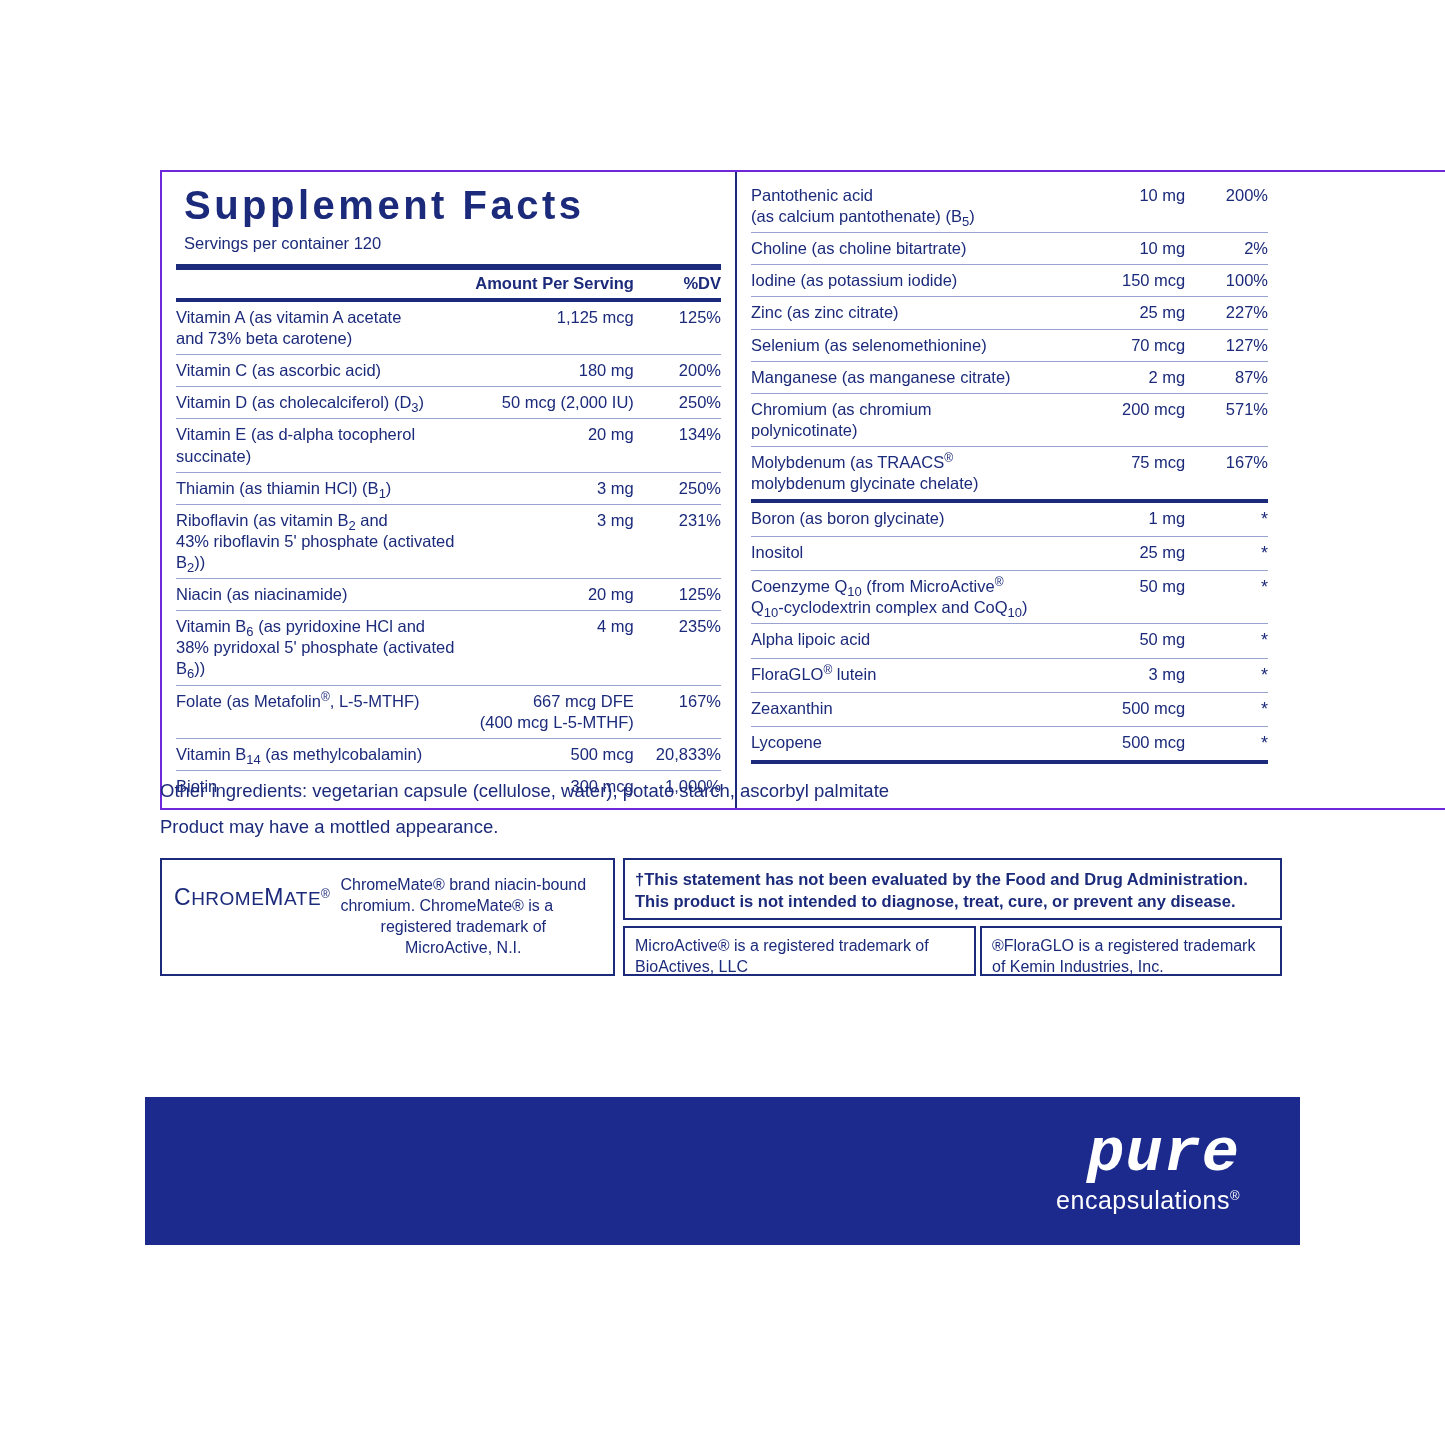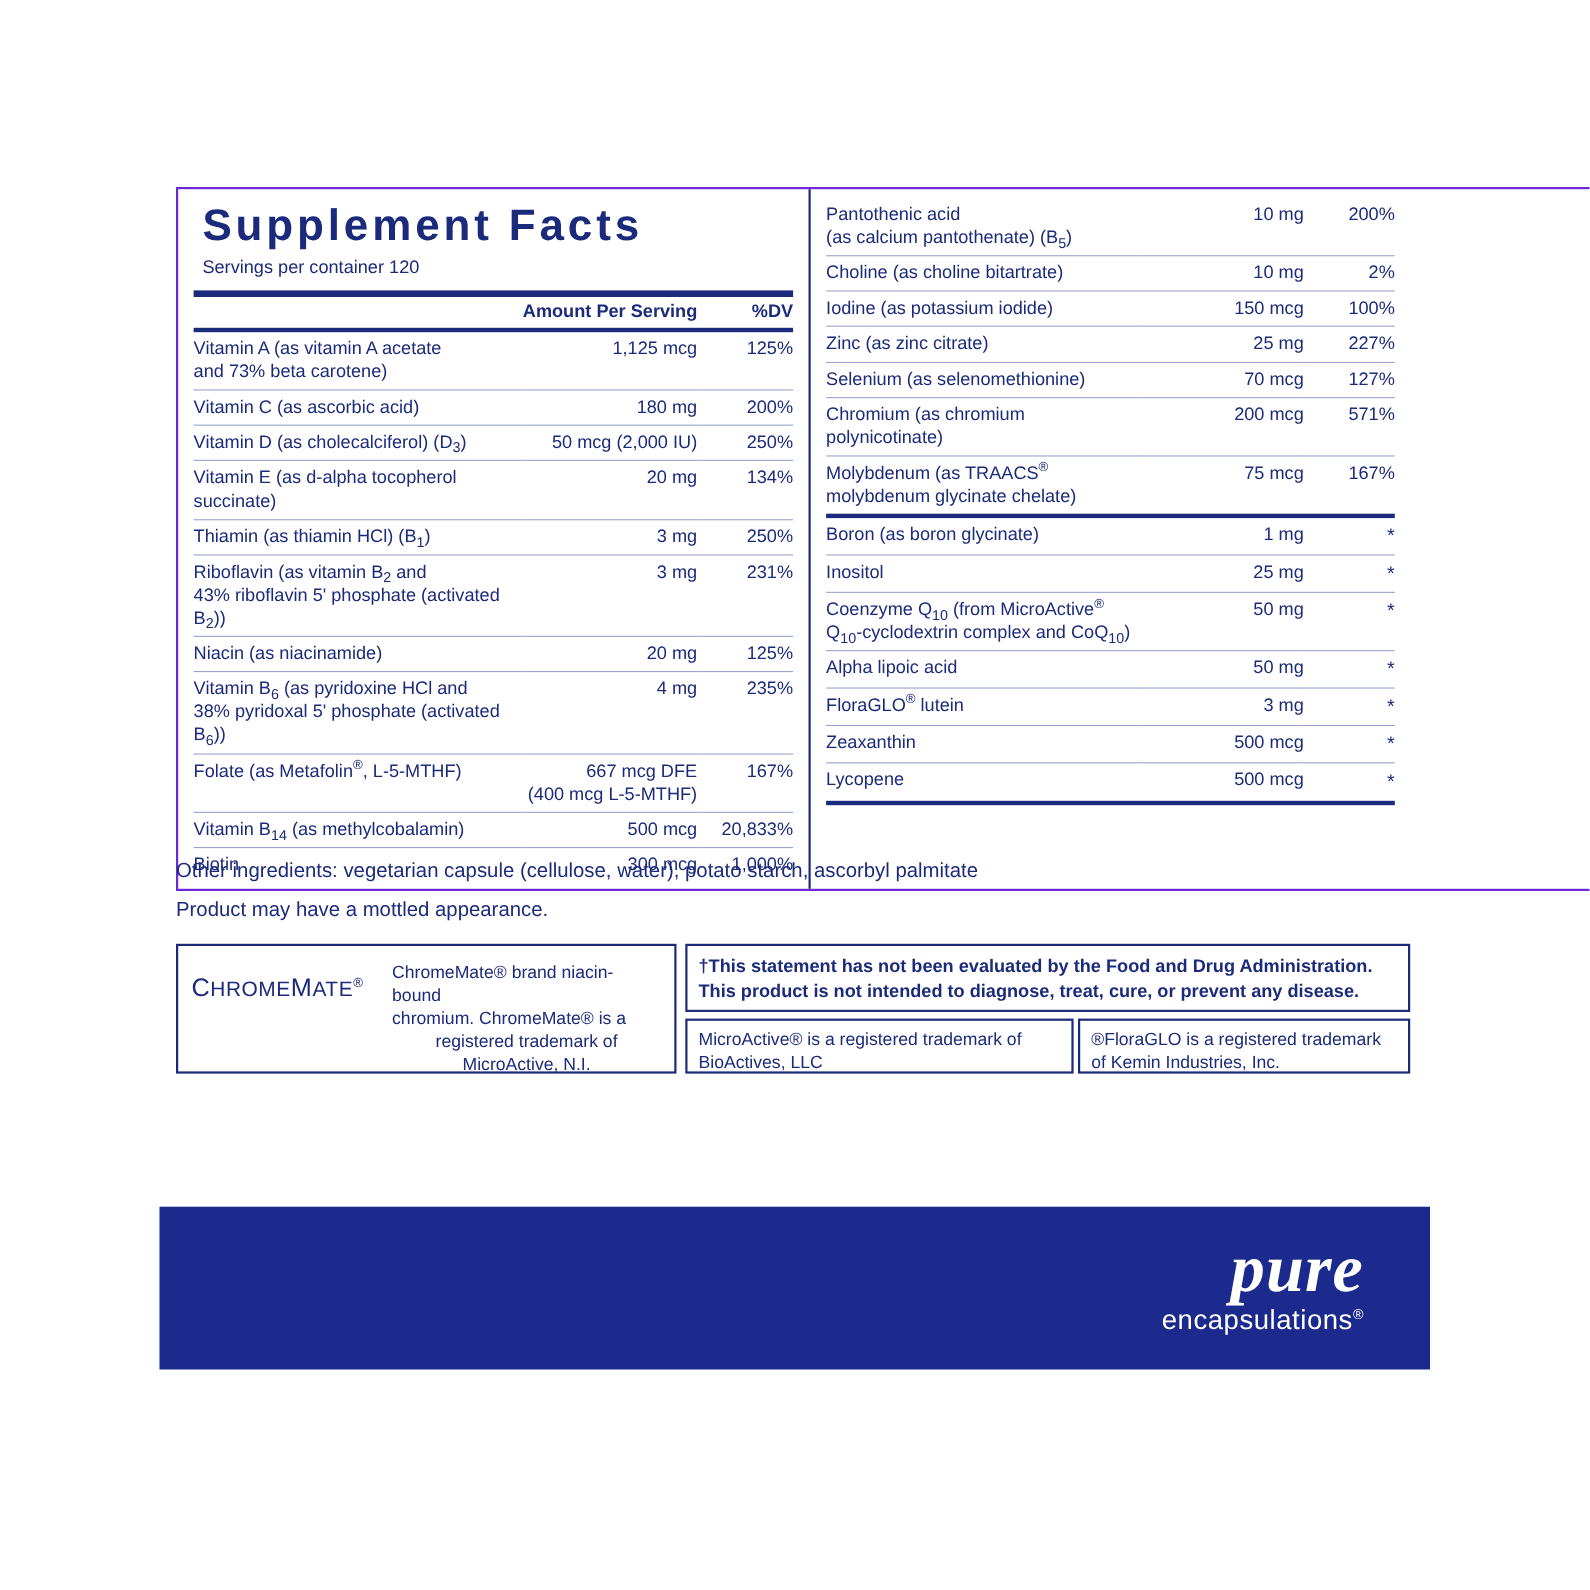--- a/index.html
+++ b/index.html
@@ -110,21 +110,21 @@
     box-sizing: border-box;
     color: #1b2a7a;
   }
   .box-chrome {
     left: 160px;
     top: 858px;
     width: 455px;
     height: 118px;
     padding: 14px 12px;
     display: flex;
-    gap: 26px;
+    gap: 10px;
   }
   .chromemate-logo {
     font-size: 19px;
     letter-spacing: 0.5px;
     white-space: nowrap;
     font-variant: small-caps;
     padding-top: 10px;
   }
   .chromemate-logo .big { font-size: 23px; }
   .chrome-text {
@@ -170,21 +170,21 @@
     background: #1b2a8c;
   }
   .brand-logo {
     position: absolute;
     right: 60px;
     top: 28px;
     text-align: right;
     color: #ffffff;
   }
   .brand-pure {
-    font-family: Liberation Serif, serif;
+    font-family: Liberation Mono, monospace;
     font-style: italic;
     font-weight: bold;
     font-size: 62px;
     line-height: 0.95;
     letter-spacing: 1px;
     text-align: right;
   }
   .brand-enc {
     font-size: 25px;
     letter-spacing: 0.5px;
@@ -298,20 +298,25 @@
             <td class="c-name">Zinc (as zinc citrate)</td>
             <td class="c-amt">25 mg</td>
             <td class="c-dv">227%</td>
           </tr>
           <tr>
             <td class="c-name">Selenium (as selenomethionine)</td>
             <td class="c-amt">70 mcg</td>
             <td class="c-dv">127%</td>
           </tr>
           <tr>
+            <td class="c-name">Manganese (as manganese citrate)</td>
+            <td class="c-amt">2 mg</td>
+            <td class="c-dv">87%</td>
+          </tr>
+          <tr>
             <td class="c-name">Chromium (as chromium polynicotinate)</td>
             <td class="c-amt">200 mcg</td>
             <td class="c-dv">571%</td>
           </tr>
           <tr>
             <td class="c-name">Molybdenum (as TRAACS<span class="sup">®</span><br>molybdenum glycinate chelate)</td>
             <td class="c-amt">75 mcg</td>
             <td class="c-dv">167%</td>
           </tr>
         </tbody>

